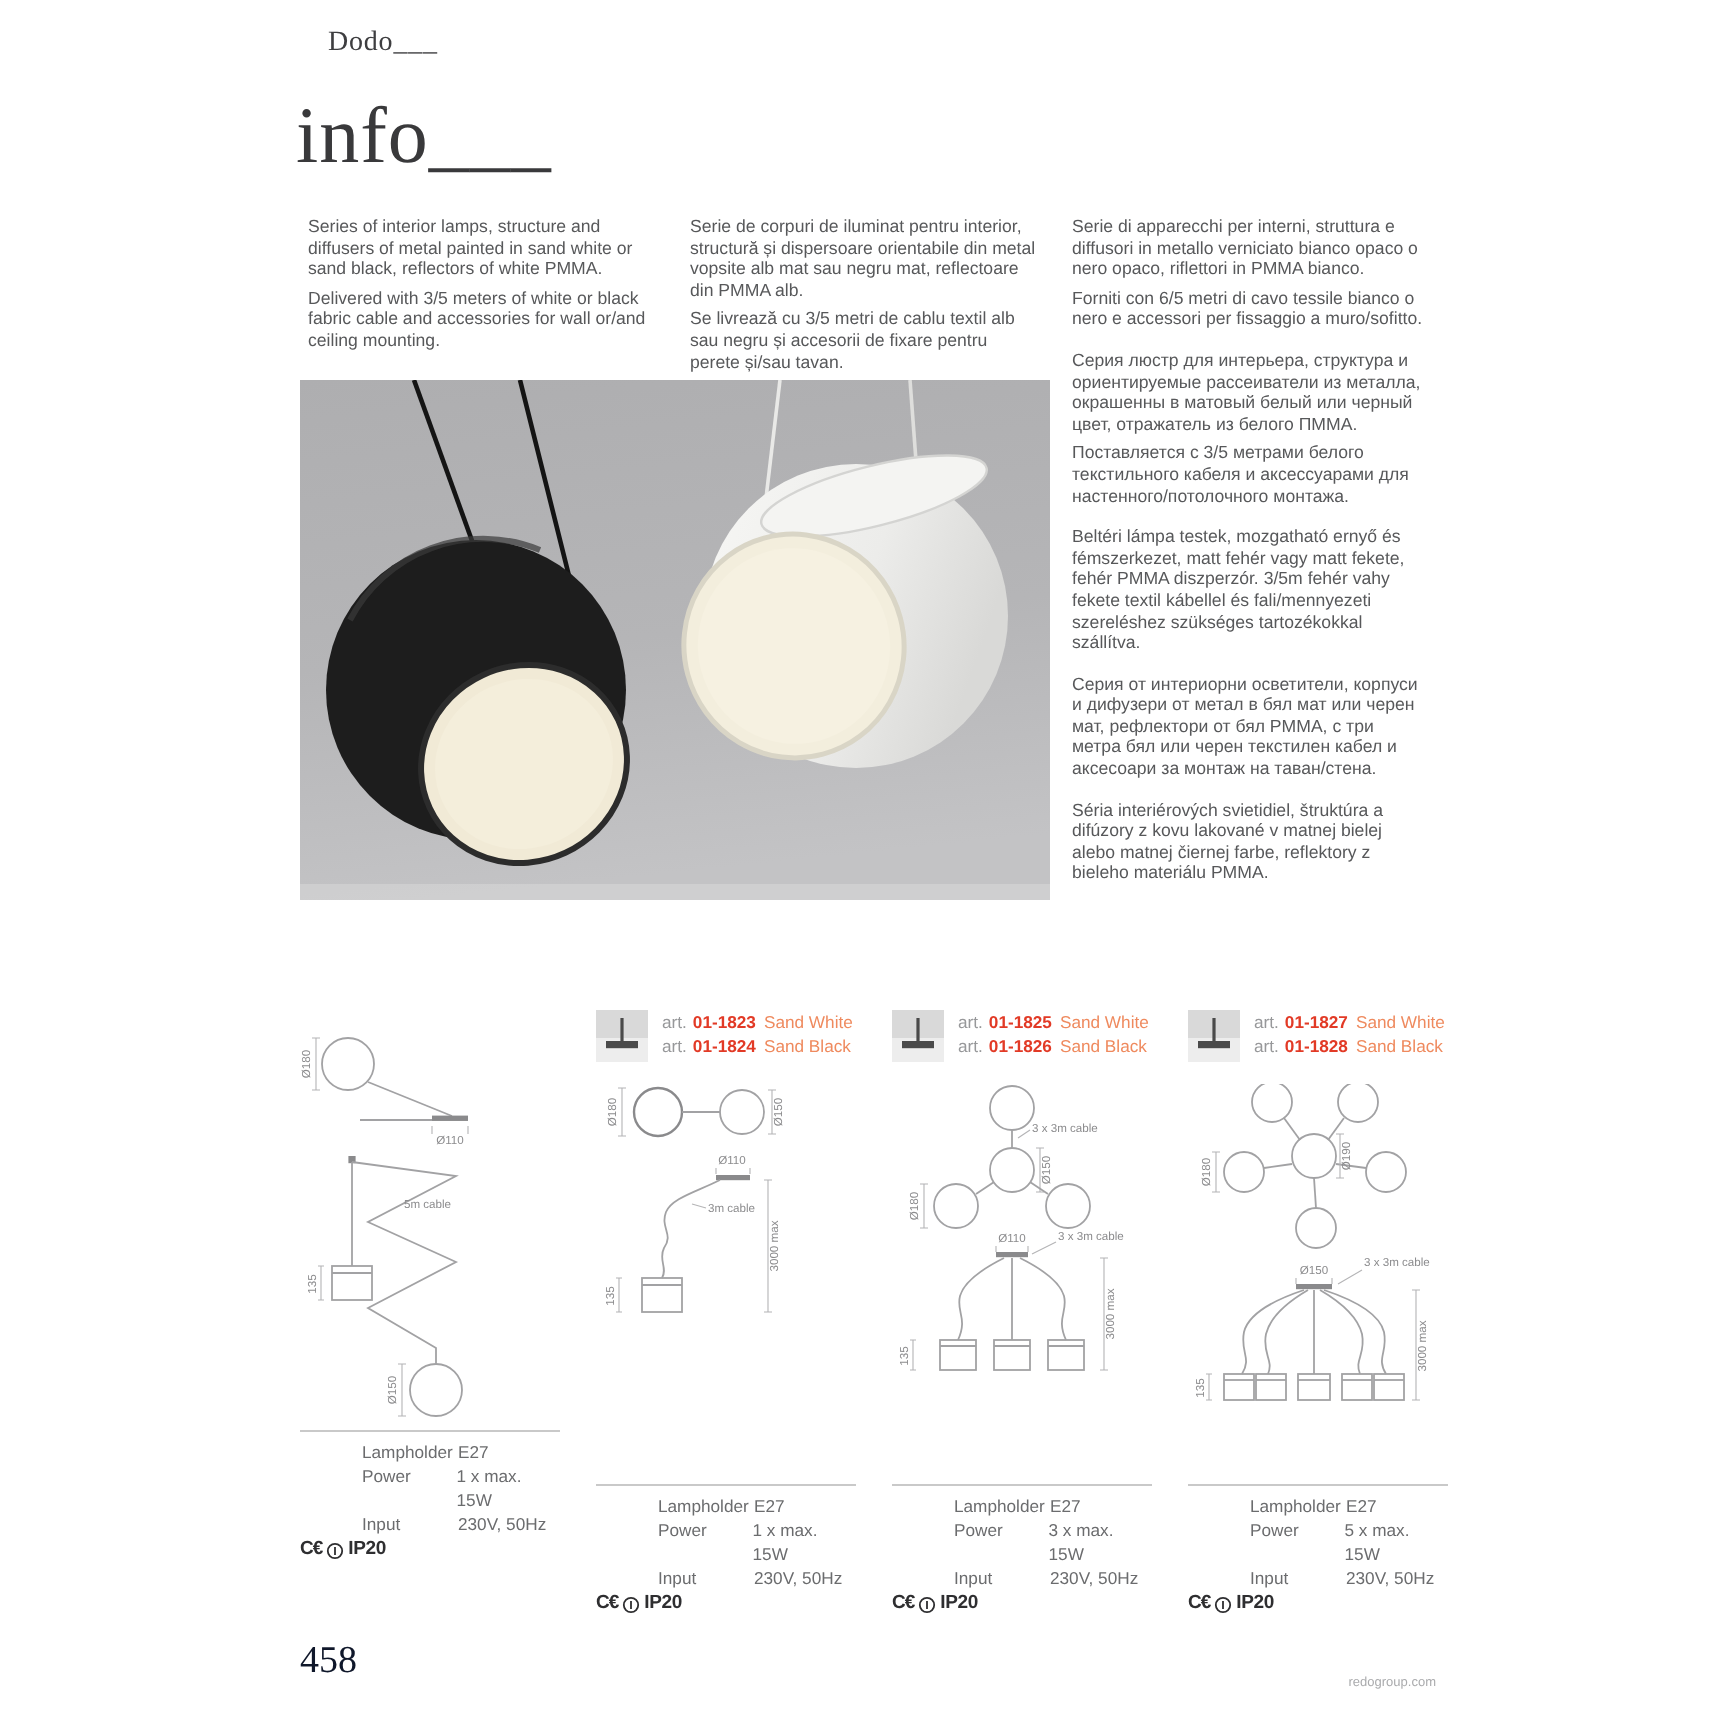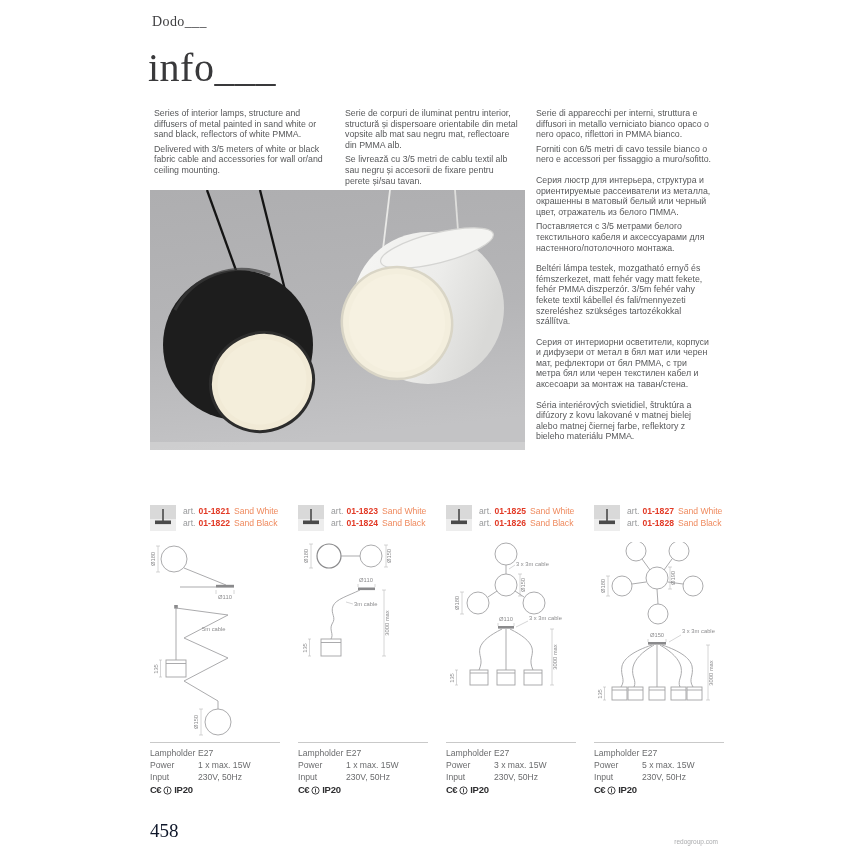--- a/index.html
+++ b/index.html
@@ -1,21 +1,21 @@
 <!DOCTYPE html>
 <html><head>
 <meta charset="utf-8">
 <style>
   html,body{margin:0;padding:0;}
   body{
     width:868px;height:868px;background:#ffffff;position:relative;overflow:hidden;
     font-family:"Liberation Sans",sans-serif;color:#58595b;
   }
   .brand{
-    position:absolute;left:152px;top:14px;
+    position:absolute;left:164px;top:14px;
     font-family:"Liberation Serif",serif;font-size:14px;color:#3e3e40;letter-spacing:.4px;
   }
   .title{
     position:absolute;left:148px;top:44px;margin:0;
     font-family:"Liberation Serif",serif;font-weight:400;font-size:40px;color:#39393b;letter-spacing:.5px;
   }
   .intro{position:absolute;left:150px;top:104px;width:568px;}
   .icol{position:absolute;top:0;width:184px;font-size:8.8px;line-height:10.6px;color:#57585a;}
   .icol p{margin:4px;}
   .icol .block{margin-bottom:10px;}
@@ -31,21 +31,21 @@
   .arthead{display:flex;gap:7px;height:27px;}
   .articon{width:26px;height:26px;flex:0 0 26px;}
   .artlines{font-size:8.6px;line-height:11.5px;padding-top:1px;white-space:nowrap;}
   .artlabel{color:#97989a;margin-right:3px;}
   .code{color:#e23a26;font-weight:bold;margin-right:4px;}
   .cname{color:#ef8a5e;}
   .drawing{margin-top:10px;height:200px;}
   .drawing svg{width:130px;height:200px;display:block;}
 
   .specs{border-top:1px solid #c9c9c9;padding-top:4px;font-size:8.6px;line-height:12px;color:#6b6c6e;width:130px;}
-  .specrow{display:flex;}
+  .specrow{display:flex;margin-left:31px;}
   .sl{width:48px;}
   .marks{margin-top:1px;display:flex;align-items:center;gap:2px;color:#2e2e30;}
   .ce{font-size:9.5px;font-weight:bold;letter-spacing:-.5px;}
   .certcircle{width:9px;height:9px;display:block;}
   .ip{font-size:9.5px;font-weight:bold;letter-spacing:-.2px;}
 
   .pagenum{position:absolute;left:150px;top:820px;font-family:"Liberation Serif",serif;font-size:19px;color:#0f172a;}
   .site{position:absolute;right:150px;top:838px;font-size:6.5px;color:#aaabad;}
 
   
@@ -134,34 +134,20 @@
         </g>
         <g transform="rotate(-15 247 133)">
           <ellipse cx="247" cy="133" rx="55" ry="56" fill="#f3eedd" stroke="#d9d5c6" stroke-width="2.5"></ellipse>
           <ellipse cx="247" cy="133" rx="48" ry="49" fill="#f6f1e1"></ellipse>
         </g>
       </g>
     </svg>
   </figure>
 
   <div class="product p1">
-    <div class="arthead">
-      <span class="articon">
-        <svg width="26" height="26" viewBox="0 0 26 26">
-          <rect x="0" y="0" width="26" height="14" fill="#d9d9d9"></rect>
-          <rect x="0" y="14" width="26" height="12" fill="#ededed"></rect>
-          <line x1="13" y1="4" x2="13" y2="16" stroke="#4a4a4a" stroke-width="1.6"></line>
-          <rect x="5" y="15.5" width="16" height="3.6" fill="#4a4a4a"></rect>
-        </svg>
-      </span>
-      <div class="artlines">
-        <div><span class="artlabel">art.</span><span class="code">01-1821</span><span class="cname">Sand White</span></div>
-        <div><span class="artlabel">art.</span><span class="code">01-1822</span><span class="cname">Sand Black</span></div>
-      </div>
-    </div>
     <div class="drawing">
       <svg viewBox="0 0 130 200">
         <path d="M6,4 h4 M6,30 h4 M8,4 V30" class="dim"></path>
         <text x="5" y="17" class="df" text-anchor="middle" transform="rotate(-90 5 17)">Ø180</text>
         <circle cx="24" cy="17" r="13" class="tl"></circle>
         <line x1="34" y1="26" x2="76" y2="43" class="tl"></line>
         <line x1="30" y1="45" x2="84" y2="45" class="tl"></line>
         <rect x="66" y="42.8" width="18" height="2.6" class="solid"></rect>
         <path d="M66,48 v4 M84,48 v4" class="dim"></path>
         <text x="75" y="57" class="df" text-anchor="middle">Ø110</text>

